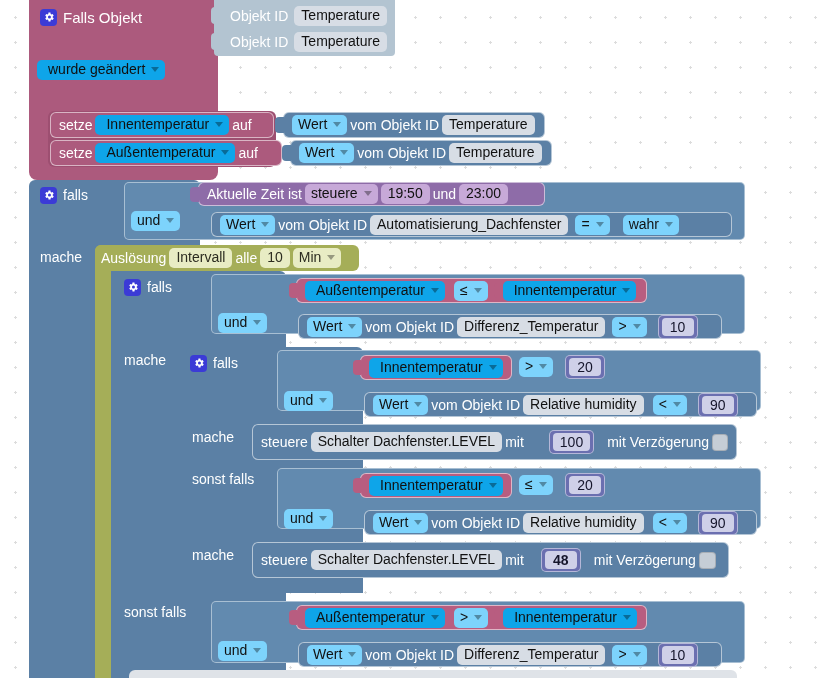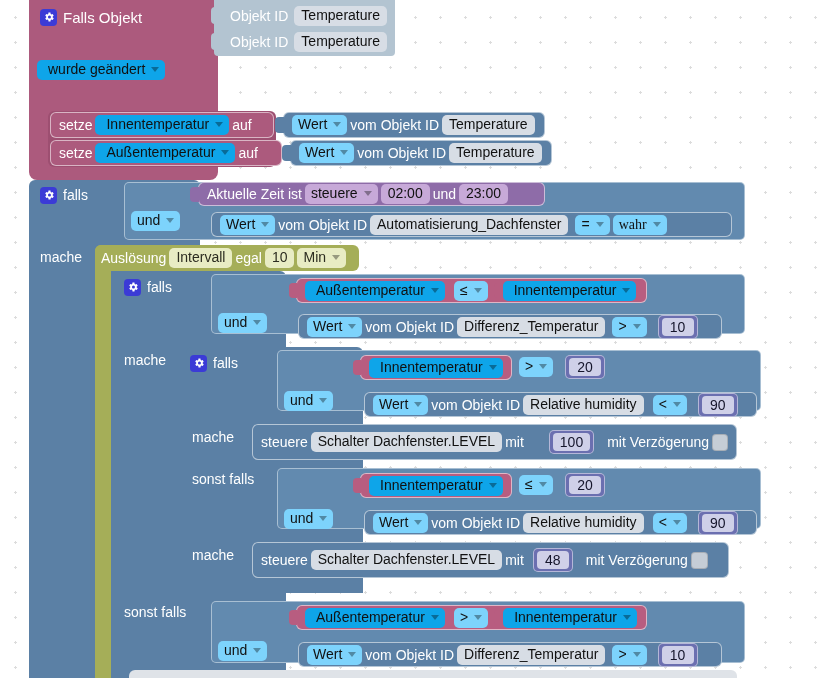--- a/index.html
+++ b/index.html
@@ -190,21 +190,21 @@
 
   <div class="blk c-blue-lt" style="left:124px;top:182px;width:621px;height:58px;border:1px solid rgba(255,255,255,.45);border-radius:5px;"></div>
 
   <div class="blk c-violet bdr r" style="left:198px;top:182px;width:347px;height:24px;">
     <div class="row g5 pad">
       <span class="wtxt lbl">Aktuelle Zeit ist</span>
       <span class="fld f-purple">
         <span class="lbl">steuere</span>
         <i class="carN"></i>
       </span>
-      <span class="fld f-purple txt">02:00</span>
+      <span class="fld f-purple txt">19:50</span>
       <span class="wtxt lbl">und</span>
       <span class="fld f-purple txt">23:00</span>
     </div>
   </div>
   <div class="blk" style="left:190px;top:187px;width:9px;height:15px;background:#8e6ca8;border-radius:4px 0 0 4px;"></div>
 
   <div class="blk" style="left:131px;top:211px;height:20px;">
     <span class="fld f-light">
       <span class="lbl">und</span>
       <i class="carN"></i>
@@ -216,36 +216,36 @@
       <span class="fld f-light">
         <span class="lbl">Wert</span>
         <i class="carN"></i>
       </span>
       <span class="wtxt lbl">vom Objekt ID</span>
       <span class="fld f-white txt">Automatisierung_Dachfenster</span>
       <span class="fld f-light" style="margin-left:4px;">
         <span class="lbl">=</span>
         <i class="carN"></i>
       </span>
-      <span class="fld f-light" style="font-family:Liberation Serif, serif;">
+      <span class="fld f-light" style="margin-left:10px;">
         <span class="lbl">wahr</span>
         <i class="carN"></i>
       </span>
     </div>
   </div>
 
   <div class="blk wtxt lbl" style="left:40px;top:249px;">mache</div>
 
   <div class="blk c-olive" style="left:95px;top:245px;width:16px;height:433px;border-radius:6px 0 0 0;"></div>
   <div class="blk c-olive" style="left:95px;top:245px;width:264px;height:26px;border-radius:6px 6px 6px 0;"></div>
   <div class="blk" style="left:101px;top:247px;height:22px;">
     <div class="row g5">
       <span class="wtxt lbl">Auslösung</span>
       <span class="fld f-olive txt">Intervall</span>
-      <span class="wtxt lbl">egal</span>
+      <span class="wtxt lbl">alle</span>
       <span class="fld f-olive txt">10</span>
       <span class="fld f-olive">
         <span class="lbl">Min</span>
         <i class="carN"></i>
       </span>
     </div>
   </div>
 
   <div class="blk c-blue" style="left:111px;top:271px;width:175px;height:407px;border-radius:6px 6px 0 0;"></div>
 
@@ -430,21 +430,21 @@
     </div>
   </div>
 
   <div class="blk wtxt lbl" style="left:192px;top:547px;">mache</div>
 
   <div class="blk c-blue bdr" style="left:252px;top:542px;width:477px;height:36px;border-radius:6px;">
     <div class="row g5 pad">
       <span class="wtxt lbl">steuere</span>
       <span class="fld f-white txt">Schalter Dachfenster.LEVEL</span>
       <span class="wtxt lbl">mit</span>
-      <span class="num" style="margin-left:6px;">
+      <span class="num" style="margin-left:14px;font-weight:bold;">
         <span class="inner">48</span>
       </span>
       <span class="wtxt lbl" style="margin-left:10px;">mit Verzögerung</span>
       <span class="cbx"></span>
     </div>
   </div>
 
   <div class="blk wtxt lbl" style="left:124px;top:604px;">sonst falls</div>
 
   <div class="blk c-blue-lt" style="left:211px;top:601px;width:534px;height:62px;border:1px solid rgba(255,255,255,.45);border-radius:5px;"></div>

